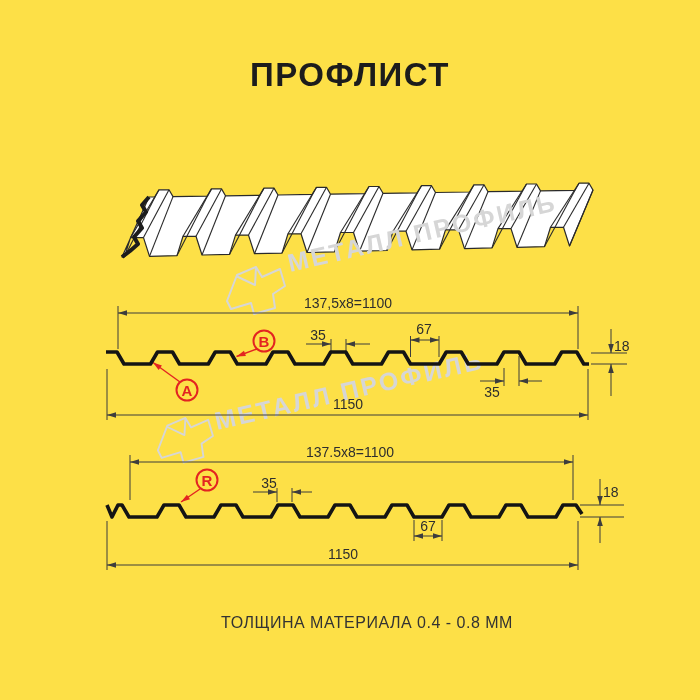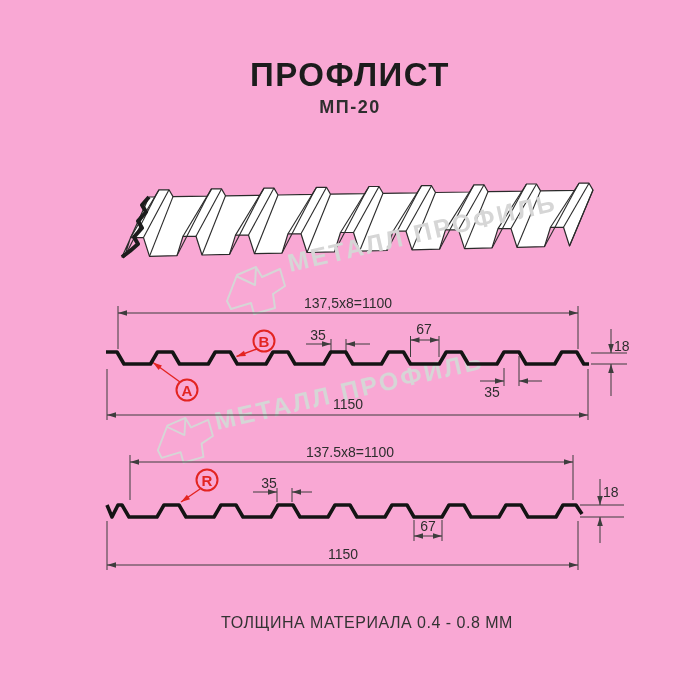--- a/index.html
+++ b/index.html
@@ -1,16 +1,16 @@
 <!DOCTYPE html>
 <html style="--accent: #e32421;"><head>
 <meta charset="utf-8">
 <style>
   html,body{margin:0;padding:0;background:#fff;}
-  .stage{position:relative;width:700px;height:700px;background:#f9a8d4;overflow:hidden;
+  .stage{position:relative;width:700px;height:700px;background:#fde047;overflow:hidden;
          font-family:"Liberation Sans",sans-serif;}
   .title{position:absolute;top:56px;left:0;width:700px;text-align:center;
          font-size:33px;font-weight:bold;letter-spacing:1.5px;color:#1c1c1c;}
   .subtitle{position:absolute;top:97px;left:0;width:700px;text-align:center;
          font-size:18px;font-weight:bold;letter-spacing:1.5px;color:#2e2e2e;}
   .footer{position:absolute;top:614px;left:0;width:700px;text-align:center;
          font-size:16px;letter-spacing:.5px;color:#333;padding-left:17px;}
   svg{position:absolute;left:0;top:0;}
   .dimtxt{font-family:"Liberation Sans",sans-serif;font-size:14px;fill:#2e2e2e;}
   .lbltxt{font-family:"Liberation Sans",sans-serif;font-size:15px;font-weight:bold;fill:var(--accent,#e32421);}
@@ -18,21 +18,20 @@
   .wmtxt{font-family:"Liberation Sans",sans-serif;font-size:25px;font-weight:bold;
          letter-spacing:2.5px;fill:#d6d6d6;}
   .wmlogo{fill:none;stroke:#d6d6d6;stroke-width:2;stroke-linejoin:round;}
 </style>
 </head>
 <body>
 
 <div class="stage">
 
   <div class="title">ПРОФЛИСТ</div>
-  <div class="subtitle">МП-20</div>
 
   <svg width="700" height="700" viewBox="0 0 700 700">
 
     <g id="g3d">
         <path d="M122,257 L124.5,256.9 L130.5,237.6 L143.5,237.6 L149.5,256.3 L177,255.6 L183,236.3 L196,236.3 L202,255.0 L229.5,254.4 L235.5,235.1 L248.5,235.1 L254.5,253.7 L282,253.1 L288,233.8 L301,233.8 L307,252.5 L334.5,251.8 L340.5,232.5 L353.5,232.5 L359.5,251.2 L387,250.5 L393,231.2 L406,231.2 L412,249.9 L439.5,249.2 L445.5,229.9 L458.5,229.9 L464.5,248.6 L492,247.9 L498,228.6 L511,228.6 L517,247.3 L544.5,246.6 L550.5,227.3 L563.5,227.3 L569.5,246.0 L593,190.1 L593,190.1 L589,183.2 L579,183.2 L575,190.3 L540.5,190.9 L536.5,184.0 L526.5,184.0 L522.5,191.2 L488,191.7 L484,184.8 L474,184.8 L470,192.0 L435.5,192.5 L431.5,185.7 L421.5,185.7 L417.5,192.8 L383,193.3 L379,186.5 L369,186.5 L365,193.6 L330.5,194.2 L326.5,187.3 L316.5,187.3 L312.5,194.4 L278,195.0 L274,188.1 L264,188.1 L260,195.3 L225.5,195.8 L221.5,188.9 L211.5,188.9 L207.5,196.1 L173,196.6 L169,189.8 L159,189.8 L155,196.9 L149,197 Z" fill="#fff" stroke="#2a2a2a" stroke-width="1.2" stroke-linejoin="round"></path>
         <line x1="124.5" y1="256.9" x2="155" y2="196.9" stroke="#2a2a2a" stroke-width="1.1"></line>
         <line x1="130.5" y1="237.6" x2="159" y2="189.8" stroke="#2a2a2a" stroke-width="1.1"></line>
         <line x1="143.5" y1="237.6" x2="169" y2="189.8" stroke="#2a2a2a" stroke-width="1.1"></line>
         <line x1="149.5" y1="256.3" x2="173" y2="196.6" stroke="#2a2a2a" stroke-width="1.1"></line>
         <line x1="177" y1="255.6" x2="207.5" y2="196.1" stroke="#2a2a2a" stroke-width="1.1"></line>

